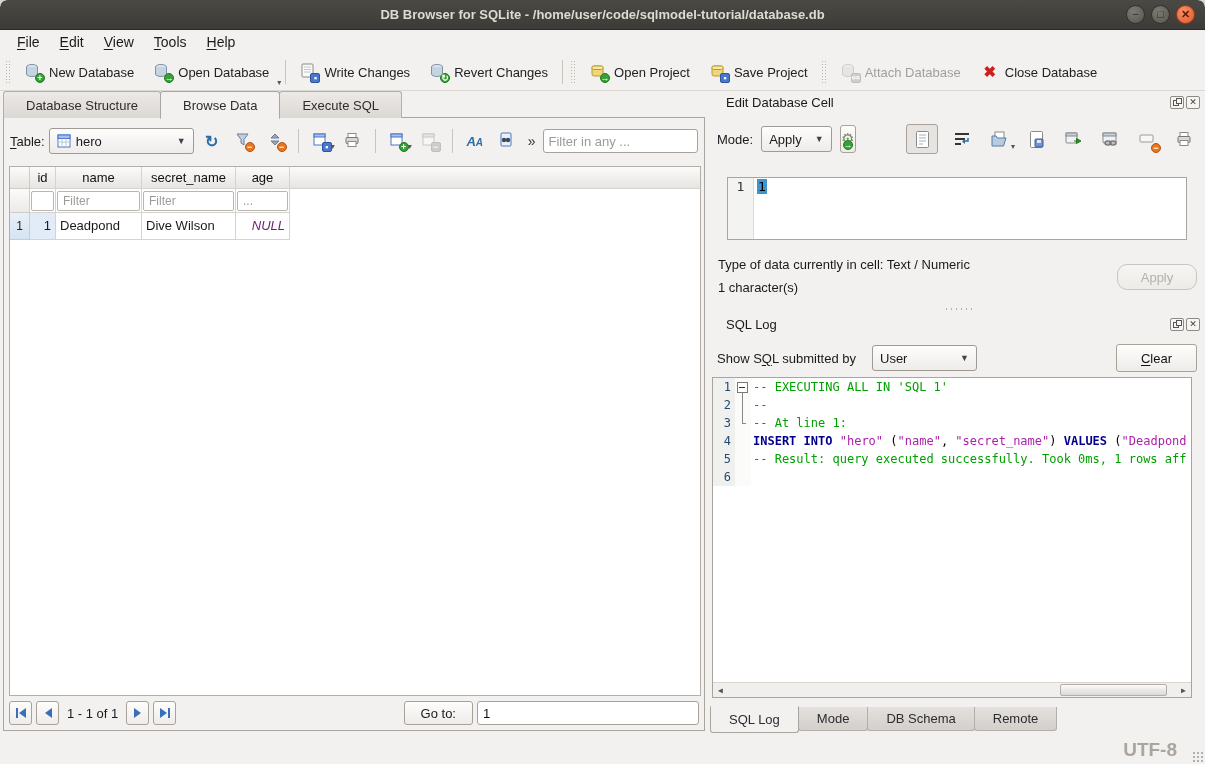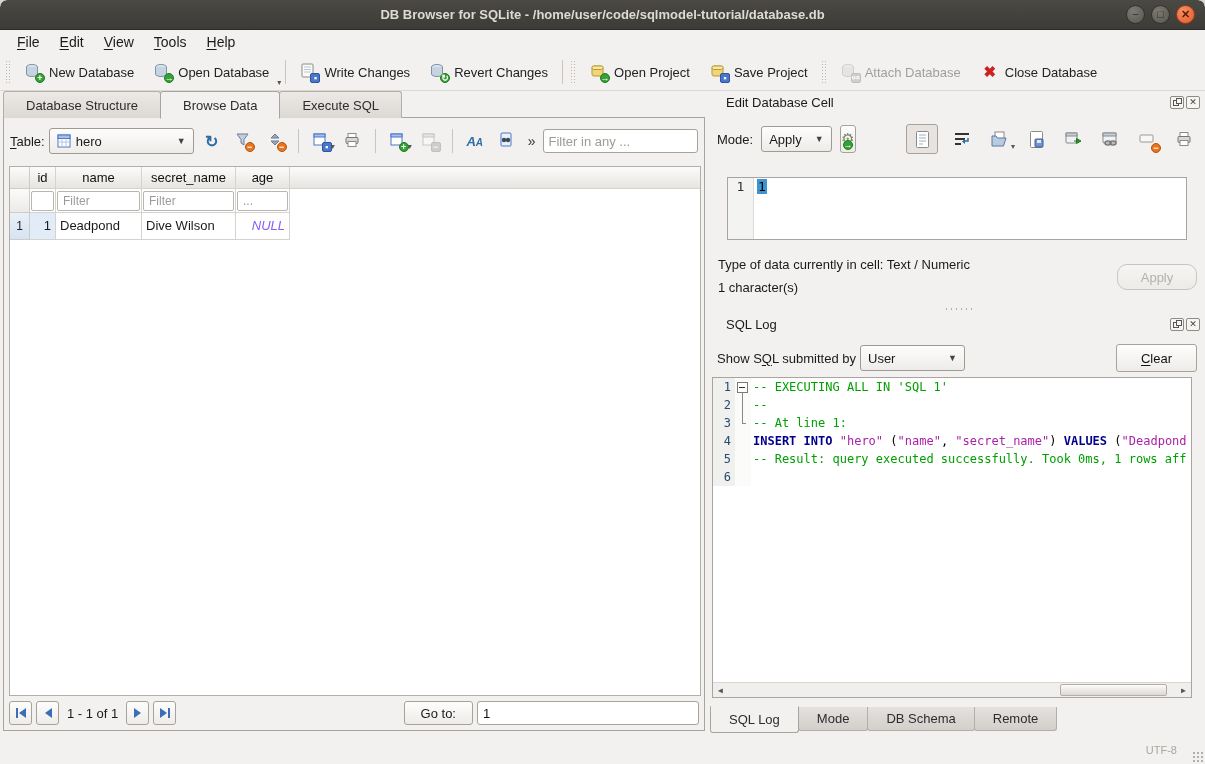--- a/index.html
+++ b/index.html
@@ -79,21 +79,21 @@
   .ghead .gcell{justify-content:center;background:linear-gradient(#fbfbfa,#e7e5e2);font-size:13px;color:#111;}
   .ghead .gfill{flex:1;background:linear-gradient(#fbfbfa,#e7e5e2);border-right:none;}
   .gfilter{height:24px;}
   .gfilter .fcorner{background:linear-gradient(#fbfbfa,#eceae7);}
   .gfilter .fcell{padding:1px;}
   .gfilter input{width:100%;height:20px;border-radius:2px;border-color:#b9b5b0;font-size:12px;}
   .drow{height:27px;font-size:13px;}
   .drow .rowhdr{background:linear-gradient(#e9f0f8,#d6e3f2);}
   .drow .dcell{display:block;line-height:25px;white-space:nowrap;overflow:hidden;}
   .drow .dcell.sel{background:#e2ecf8;}
-  .drow .dcell.null{color:#8b5cf6;font-style:italic;}
+  .drow .dcell.null{color:#701a75;font-style:italic;}
 
   
   .record-nav{position:absolute;left:5px;bottom:4px;right:5px;height:26px;display:flex;align-items:center;gap:4px;}
   .nav-btn{width:23px;height:24px;border:1px solid #a8a29b;border-radius:3px;background:linear-gradient(#fdfdfc,#eeece9);
     display:flex;align-items:center;justify-content:center;}
   .range-text{padding:0 4px;}
   .goto-btn{height:24px;padding:0 16px;border:1px solid #a8a29b;border-radius:3px;background:linear-gradient(#fdfdfc,#eeece9);
     display:flex;align-items:center;}
   .goto-input{width:222px;}
 
@@ -152,21 +152,21 @@
     border:1px solid #b3aea8;border-radius:2px;}
 
   
   .bottom-tabs{position:absolute;left:0px;top:615px;height:28px;display:flex;align-items:flex-start;z-index:2;}
   .btab{display:flex;align-items:center;justify-content:center;padding:0 18px;height:24px;margin-top:1px;
     background:linear-gradient(#e4e1de,#d3cfcb);border:1px solid #b3aea8;border-top:none;border-radius:0 0 3px 3px;margin-right:-1px;color:#2d2d2d;}
   .btab.active{height:27px;margin-top:0;background:#f2f1f0;border:1px solid #a9a49e;border-top:1px solid #f2f1f0;z-index:3;}
 
   
   .statusbar{position:absolute;left:0;top:735px;width:100%;height:29px;display:flex;align-items:center;}
-  .encoding{margin-left:auto;margin-right:28px;color:#aaa69f;font-size:11px;}
+  .encoding{margin-left:auto;margin-right:28px;color:#aaa69f;font-size:19px;font-weight:bold;}
   .grip{position:absolute;right:2px;bottom:2px;width:12px;height:12px;
     background-image:radial-gradient(#b3aea8 1px,transparent 1px);background-size:4px 4px;background-position:1px 1px;}
 </style>
 </head>
 <body>
 
 <div class="window">
 
   <div class="titlebar">
     <span class="title-text">DB Browser for SQLite - /home/user/code/sqlmodel-tutorial/database.db</span>
@@ -554,21 +554,21 @@
               <rect x="3.5" y="0.5" width="5" height="5" fill="#f6f5f3" stroke="#555"></rect>
             </svg>
         </div>
         <div class="dock-btn">
           <span style="font-size:9px;color:#444;">✕</span>
         </div>
       </div>
     </div>
 
     <div class="showrow">
-      <span style="margin-right:4px;">Show S<u>Q</u>L submitted by</span>
+      <span style="margin-right:16px;">Show S<u>Q</u>L submitted by</span>
       <div class="combo" style="width:105px;">
         <span>User</span>
         <span class="carrow">▼</span>
       </div>
       <div class="clear-btn"><u>C</u>lear</div>
     </div>
 
     <div class="sql-editor">
       <div>
           <div class="sline"><div class="lnum">1</div><div class="fold box"></div><div class="ltext"><span class="tok-comment">-- EXECUTING ALL IN 'SQL 1'</span></div></div>

